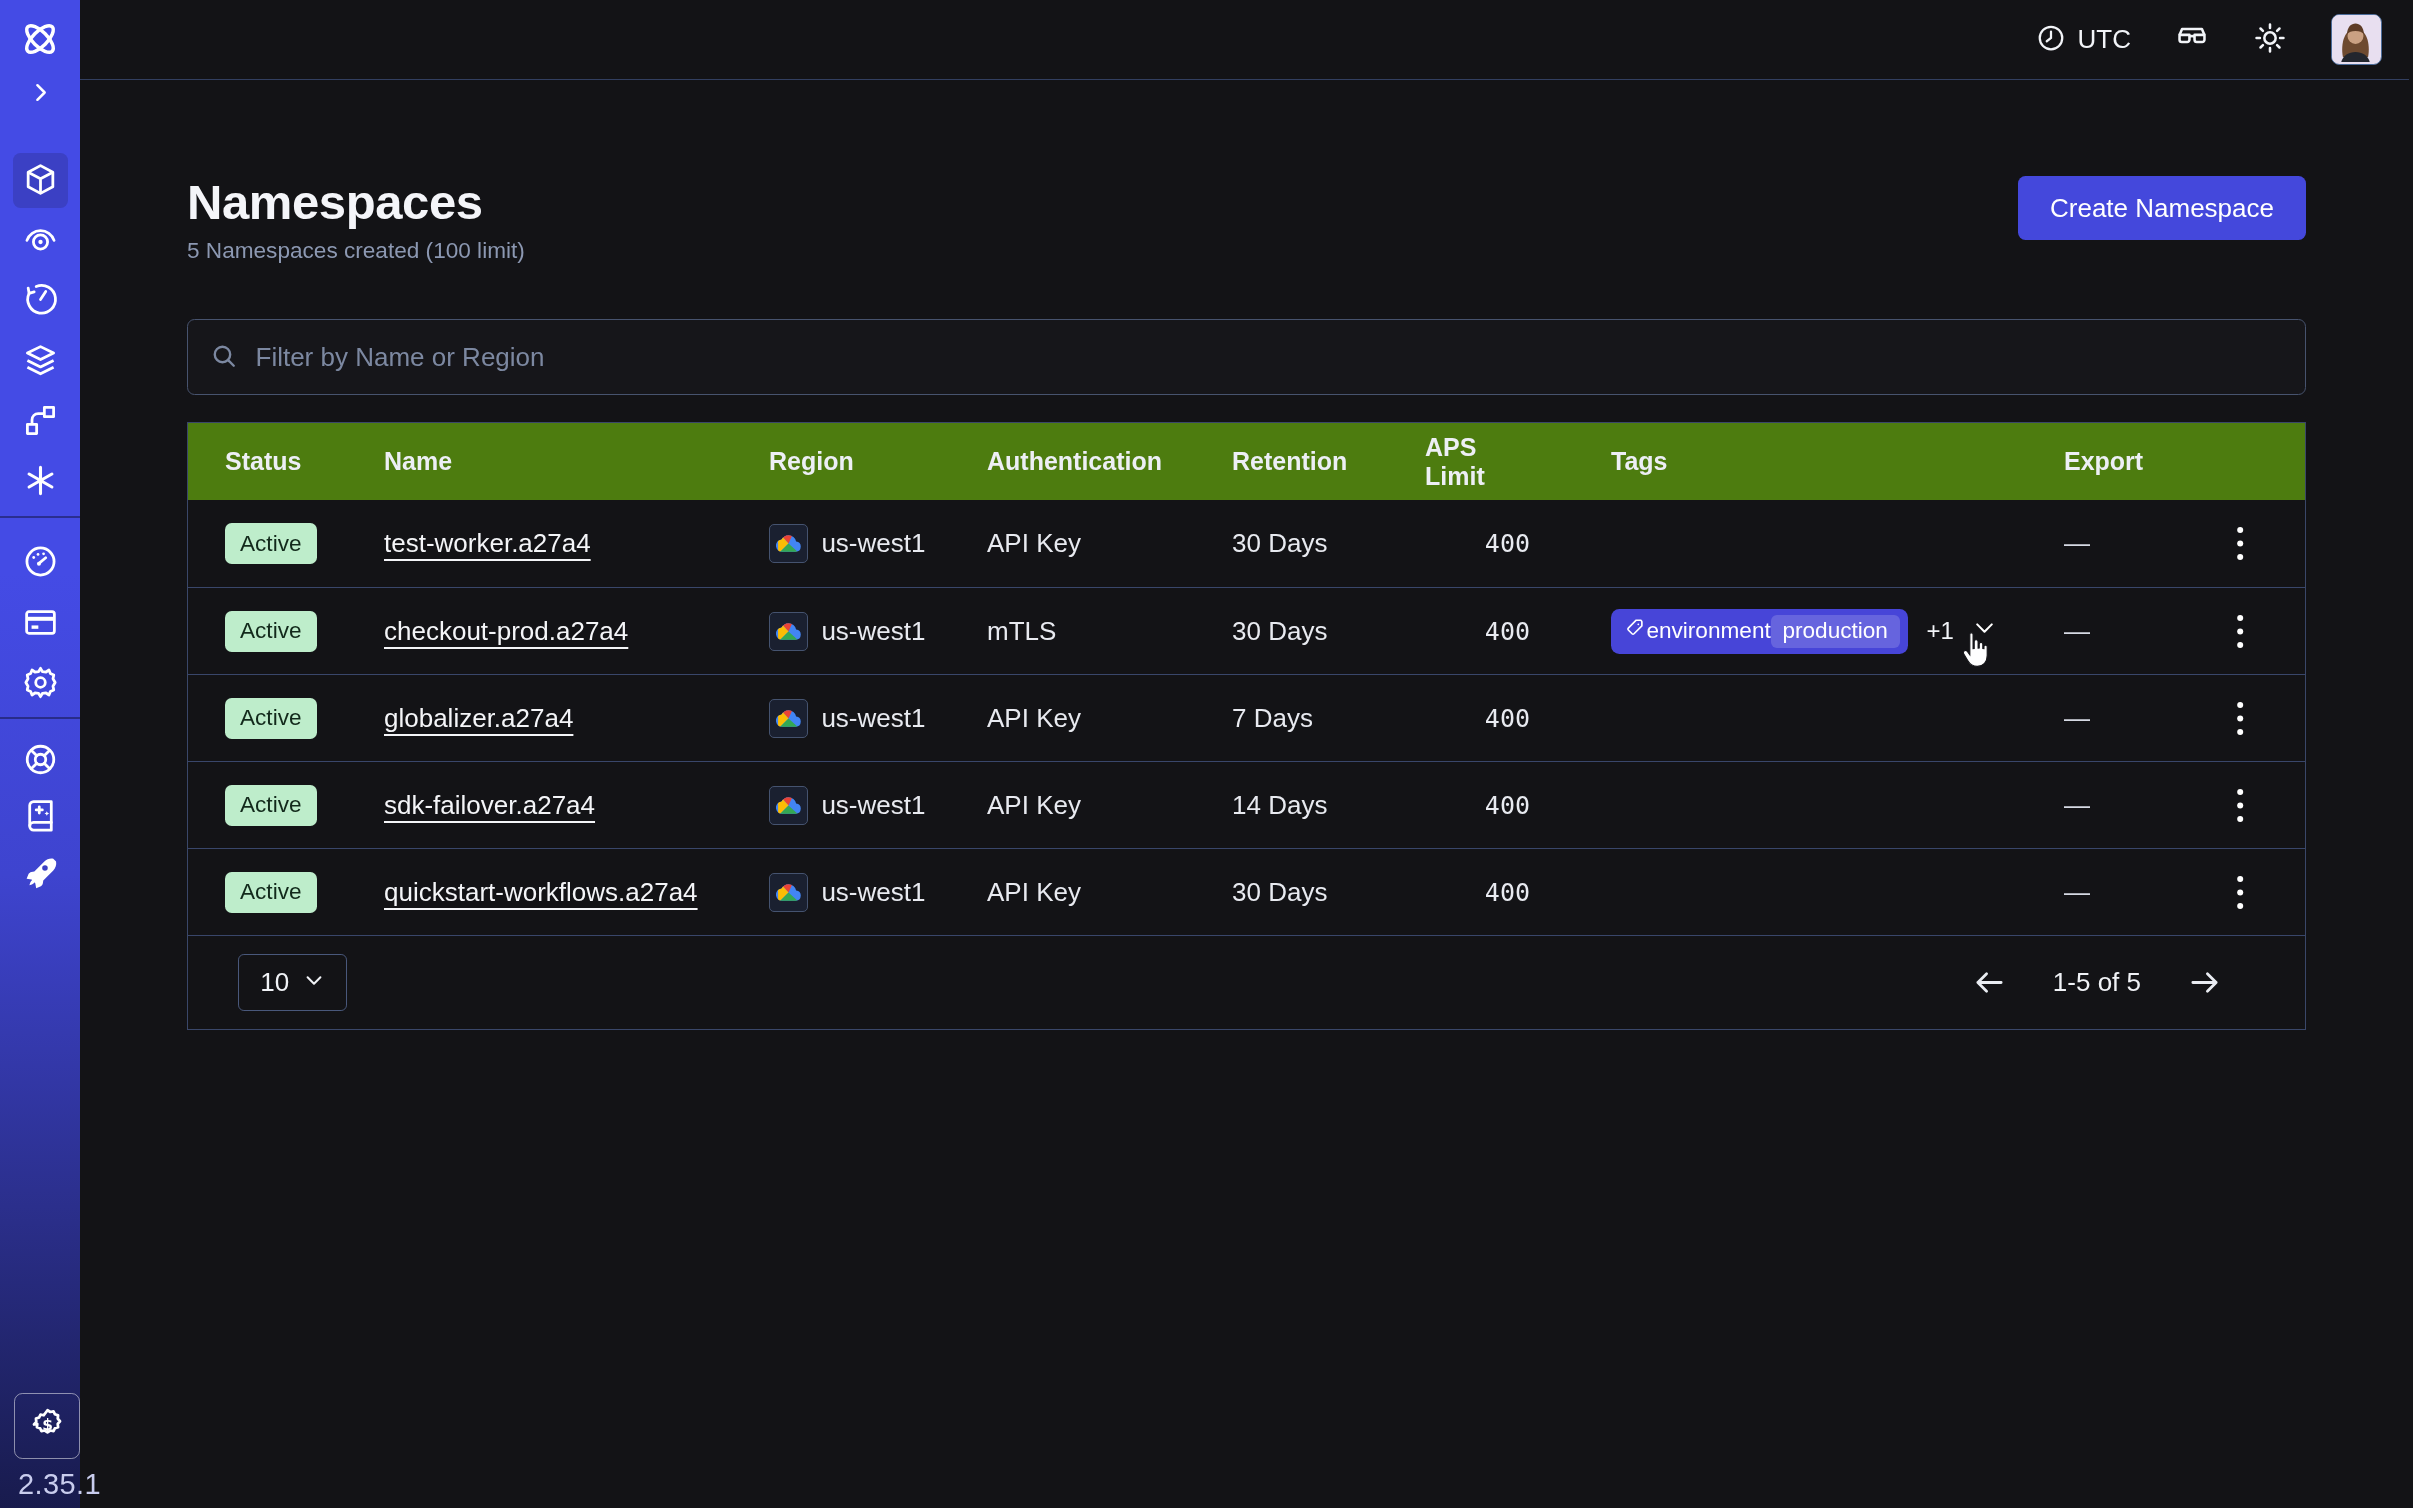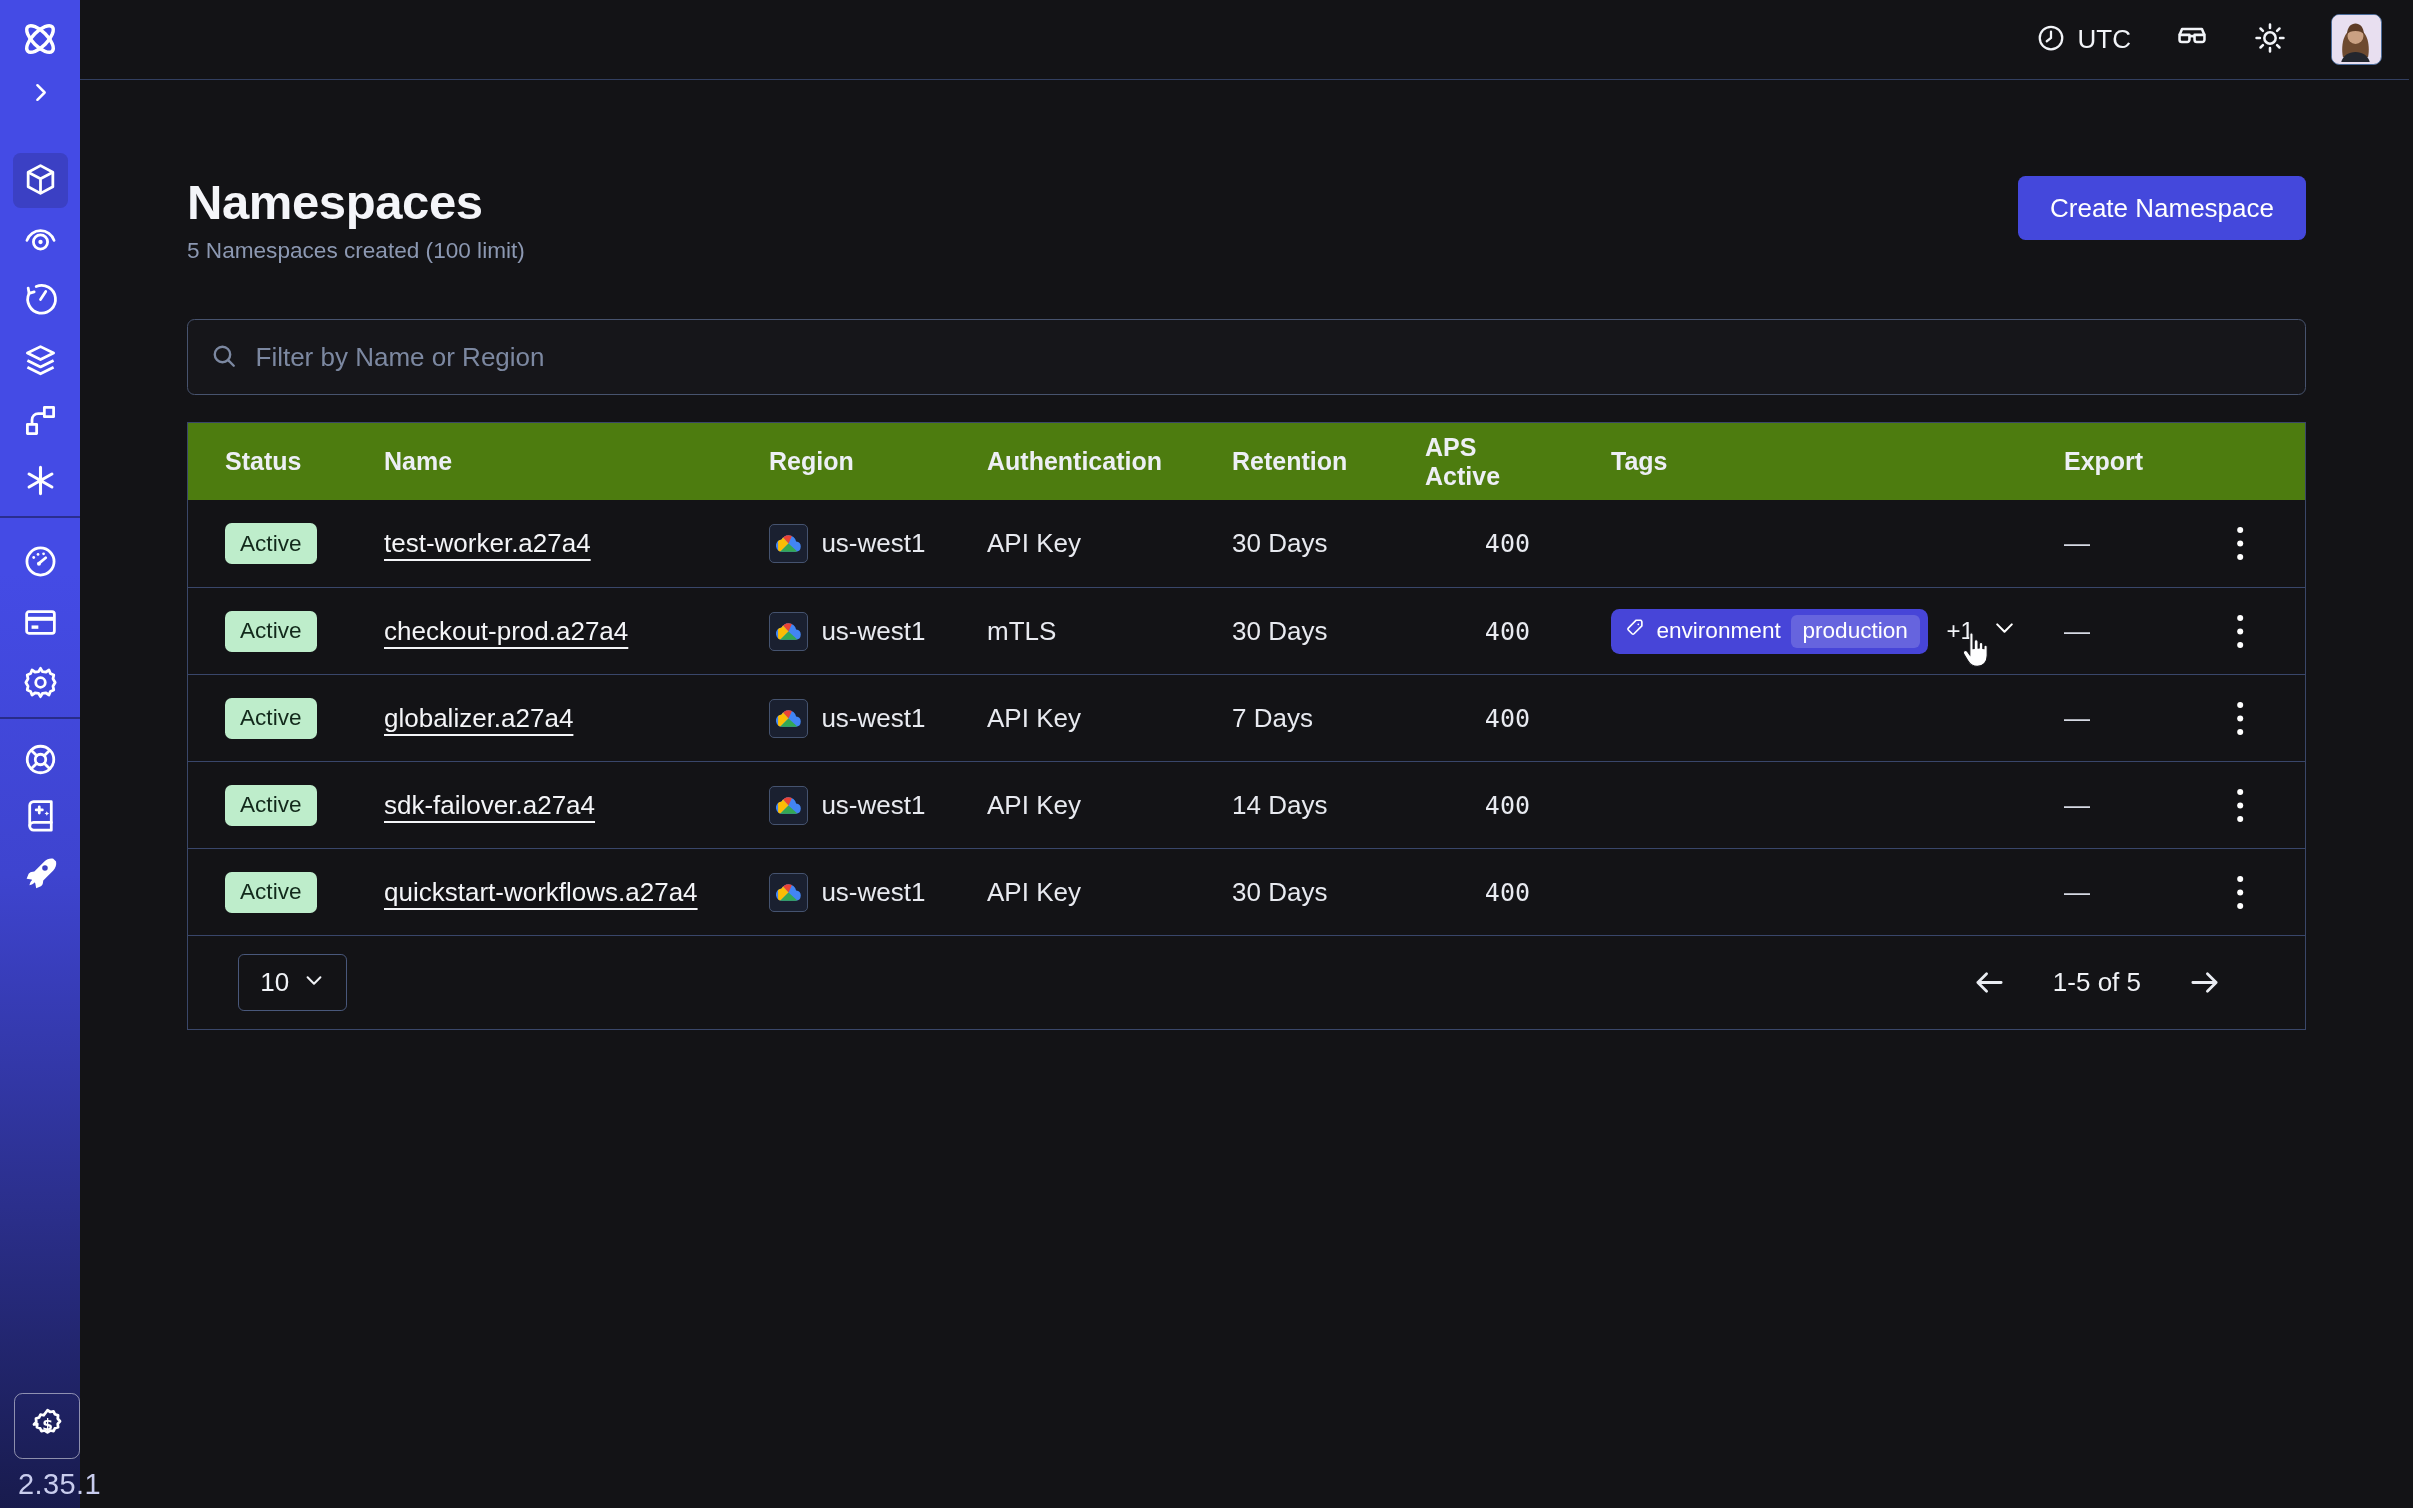--- a/index.html
+++ b/index.html
@@ -76,21 +76,21 @@
     display:inline-block;background:#BEEDCB;color:#12291B;font-size:22.6px;font-weight:500;
     padding:7.5px 15px;border-radius:6.7px;
   }
   .ns-link{color:#F4F5F8;font-weight:500;text-decoration:underline;text-underline-offset:6.7px;text-decoration-thickness:1.7px;cursor:pointer;}
   .region{display:flex;align-items:center;gap:13.4px;}
   .gcp-box{
     width:39px;height:39px;border:1.7px solid #45536F;border-radius:5px;background:#1A2030;
     display:flex;align-items:center;justify-content:center;box-sizing:border-box;
   }
   .tag-chip{
-    display:flex;align-items:center;gap:10px;background:#4745D8;border-radius:8.4px;
+    display:flex;align-items:center;gap:0;background:#4745D8;border-radius:8.4px;
     padding:5.9px 8.4px 5.9px 13.4px;font-size:22.6px;color:#FFFFFF;cursor:pointer;justify-content:space-between;
   }
   .tag-val{background:rgba(255,255,255,.17);border-radius:5.9px;padding:3.4px 11.7px;}
   .tag-more{font-size:24px;color:#F2F4F8;}
   .kebab-btn{width:37px;height:54px;display:flex;align-items:center;justify-content:center;cursor:pointer;background:none;border:none;}
   .dash{color:#D6DAE4;}
   
   .tfoot{
     height:94px;border-top:1.7px solid #39466A;display:flex;align-items:center;justify-content:space-between;
     padding:0 77px 0 50px;box-sizing:border-box;
@@ -309,21 +309,21 @@
   </div>
 
   <section class="table">
 
     <div class="trow thead">
       <div>Status</div>
       <div>Name</div>
       <div>Region</div>
       <div>Authentication</div>
       <div>Retention</div>
-      <div class="cell-aps">APS Active</div>
+      <div class="cell-aps">APS Limit</div>
       <div class="cell-tags">Tags</div>
       <div>Export</div>
       <div></div>
     </div>
 
     <div class="trow tbody-row">
       <div><span class="badge">Active</span></div>
       <div><a class="ns-link">test-worker.a27a4</a></div>
       <div class="region">
         <span class="gcp-box">

